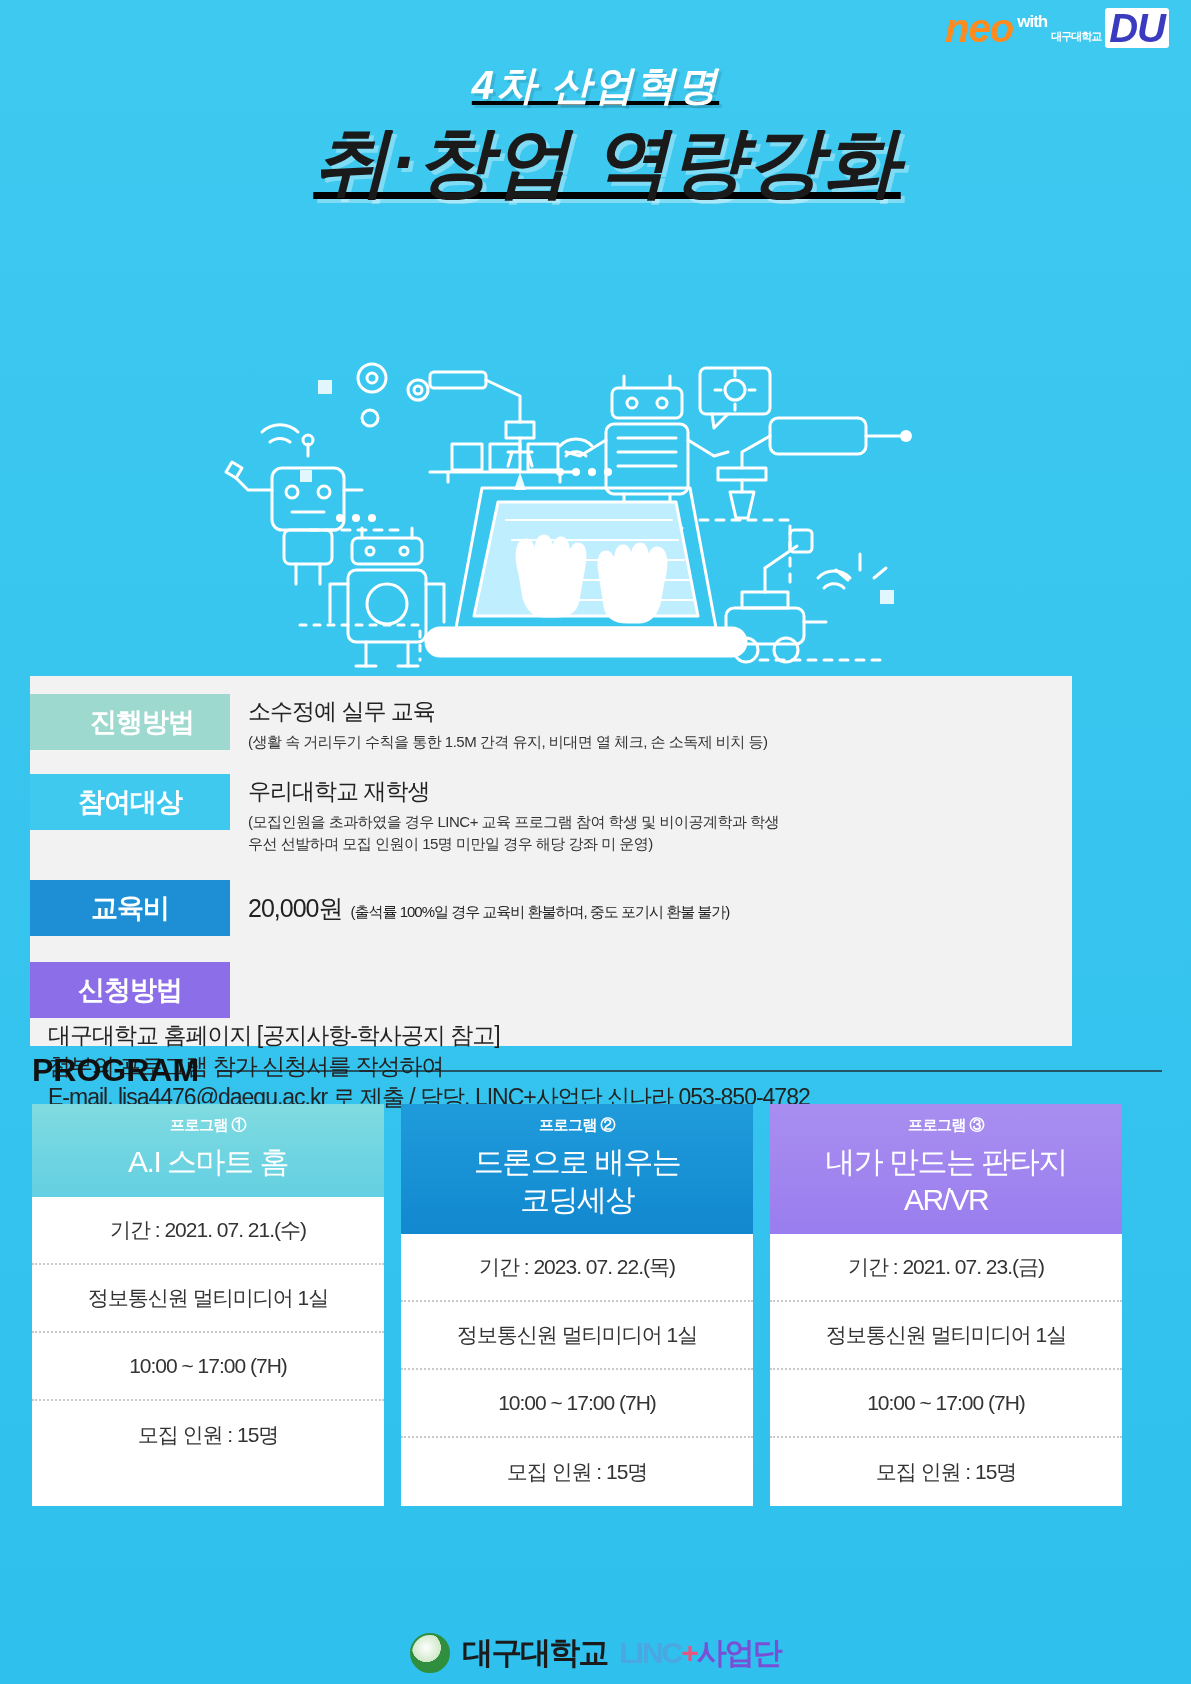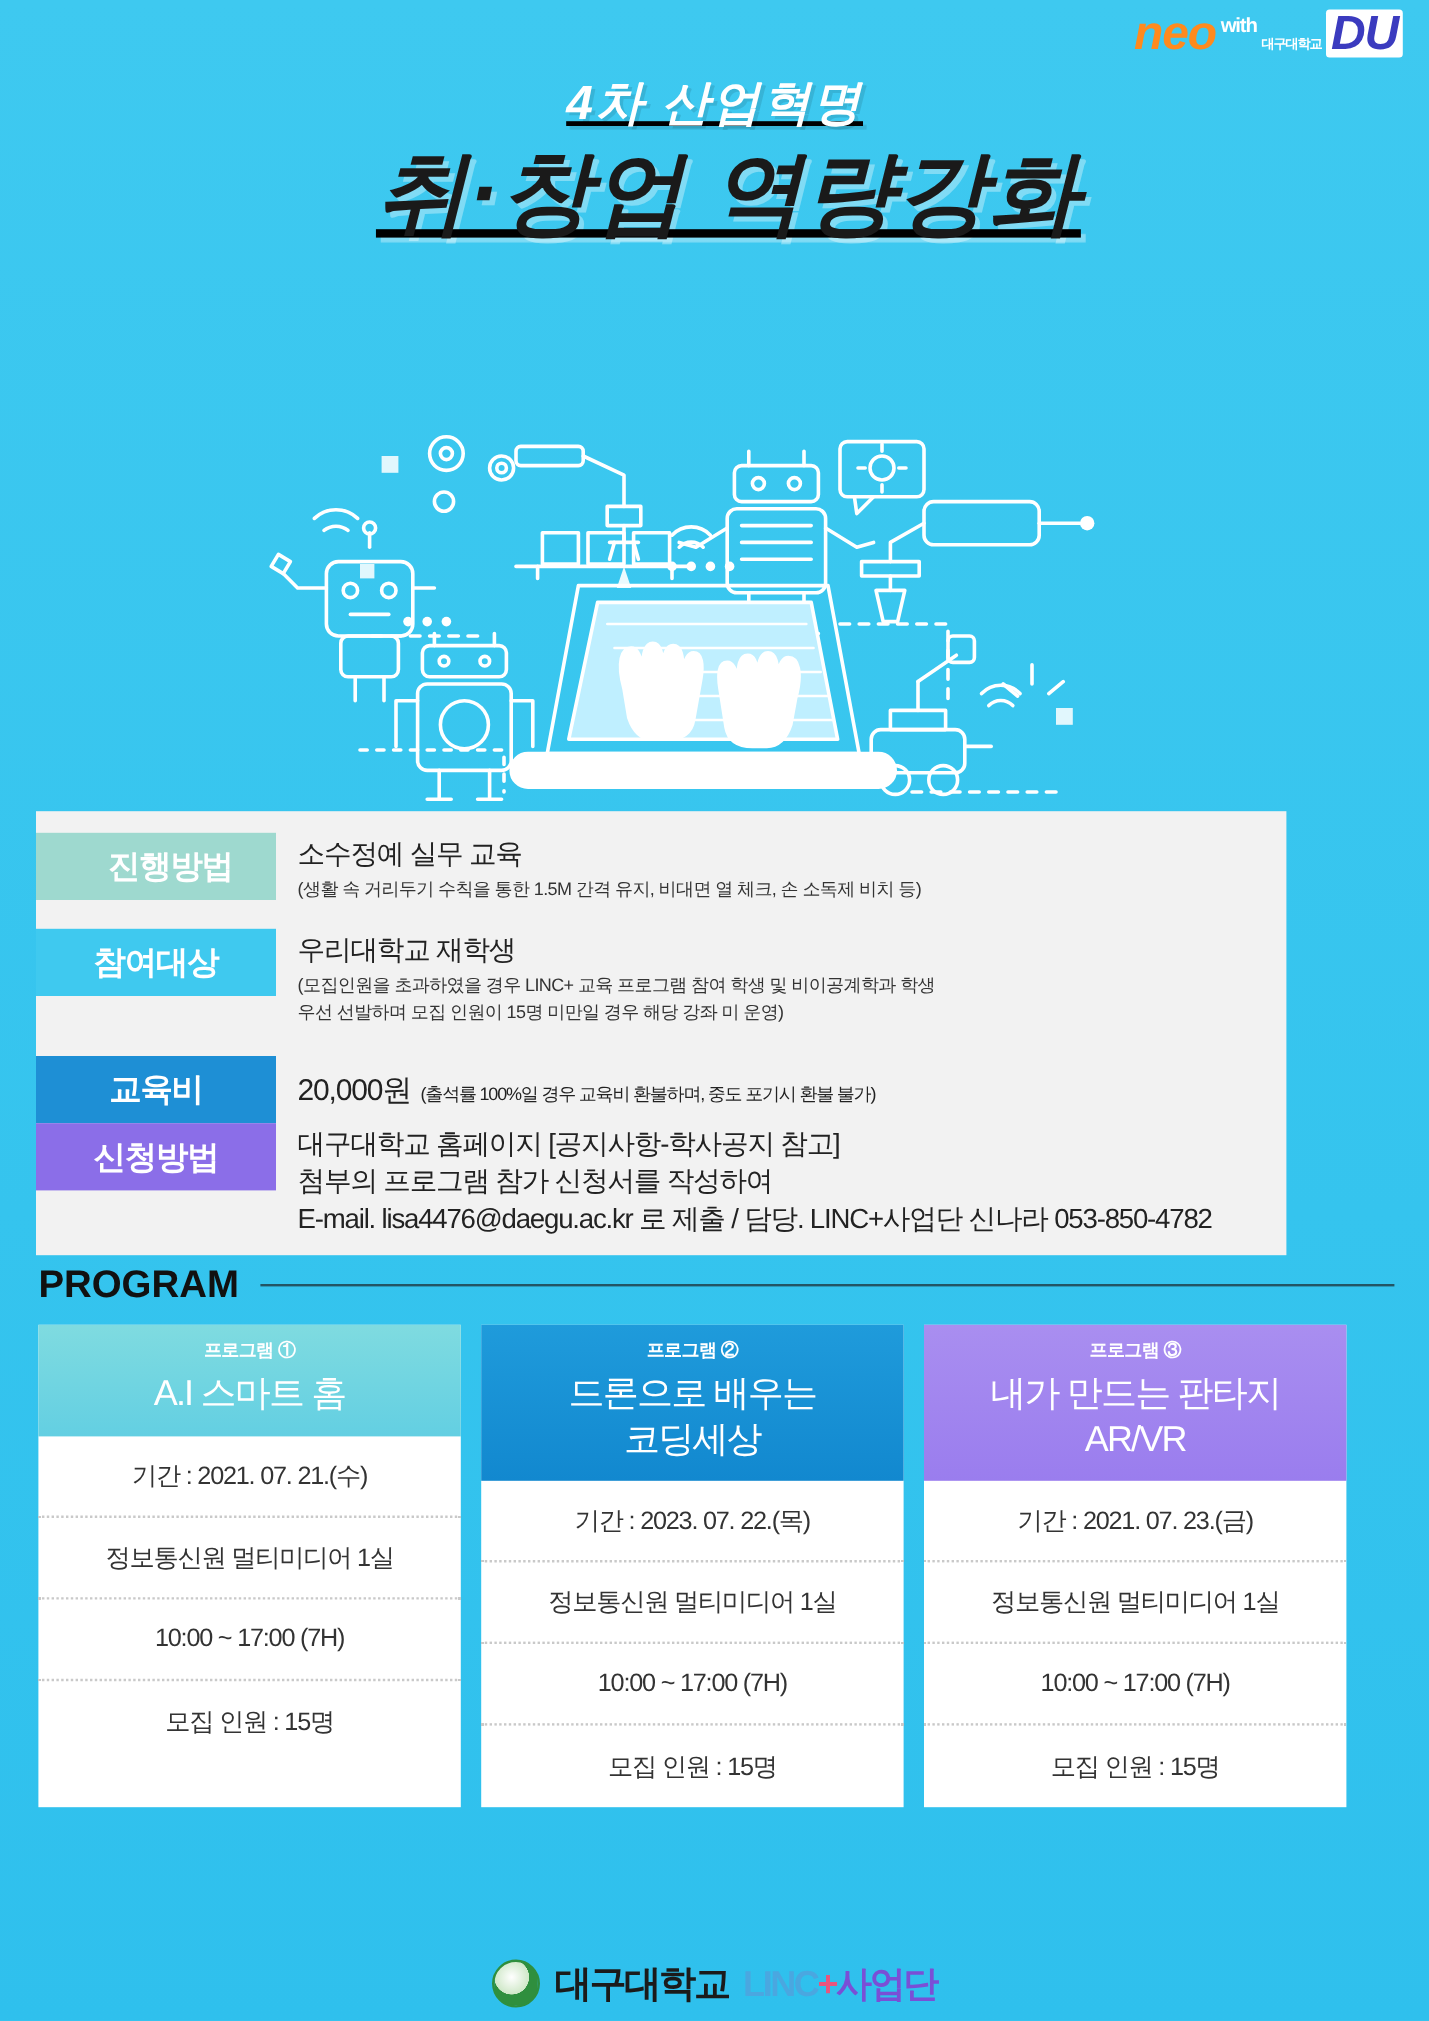--- a/index.html
+++ b/index.html
@@ -301,21 +301,21 @@
     <div class="info-row" style="margin-top:24px; align-items:center;">
       <div class="tag t3">교육비</div>
       <div class="info-body">
         <div class="fee-line">
           <span>20,000원</span>
           <span class="note">(출석률 100%일 경우 교육비 환불하며, 중도 포기시 환불 불가)</span>
         </div>
       </div>
     </div>
 
-    <div class="info-row" style="">
+    <div class="info-row" style="margin-top:26px;flex-direction:column;">
       <div class="tag t4">신청방법</div>
       <div class="info-body">
         <div class="apply-line" style="white-space:pre-line;">대구대학교 홈페이지 [공지사항-학사공지 참고]
 첨부의 프로그램 참가 신청서를 작성하여
 E-mail. lisa4476@daegu.ac.kr 로 제출 / 담당. LINC+사업단 신나라 053-850-4782</div>
       </div>
     </div>
   </div>
 
   <div class="program-head">

